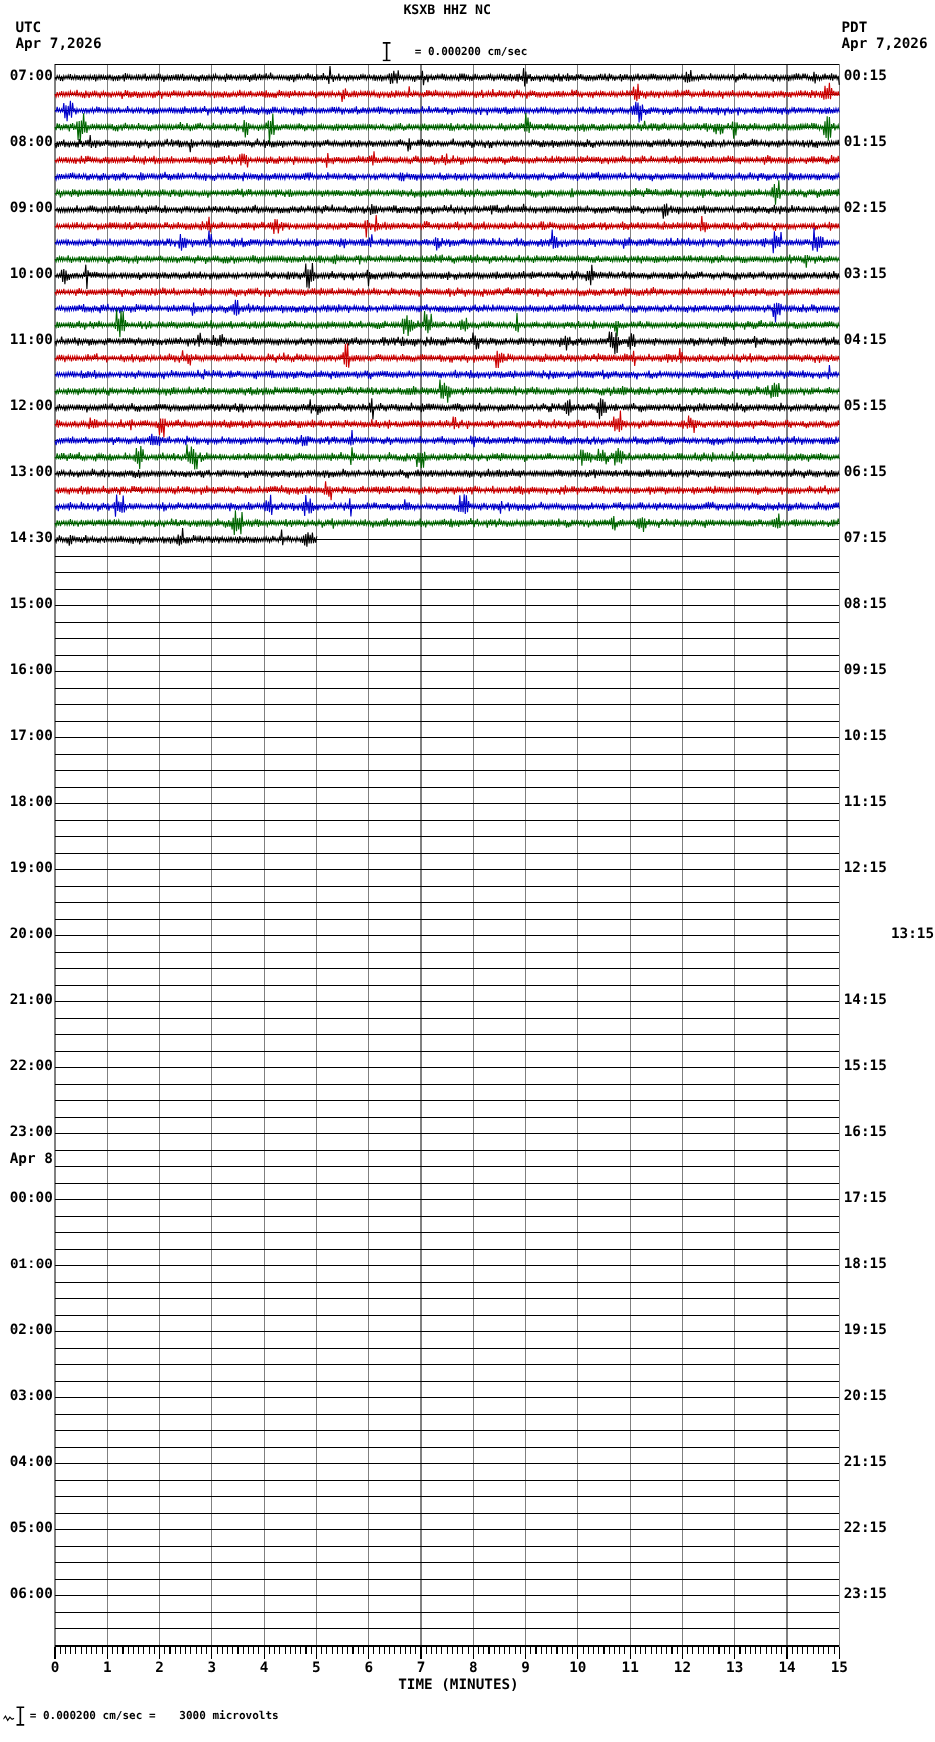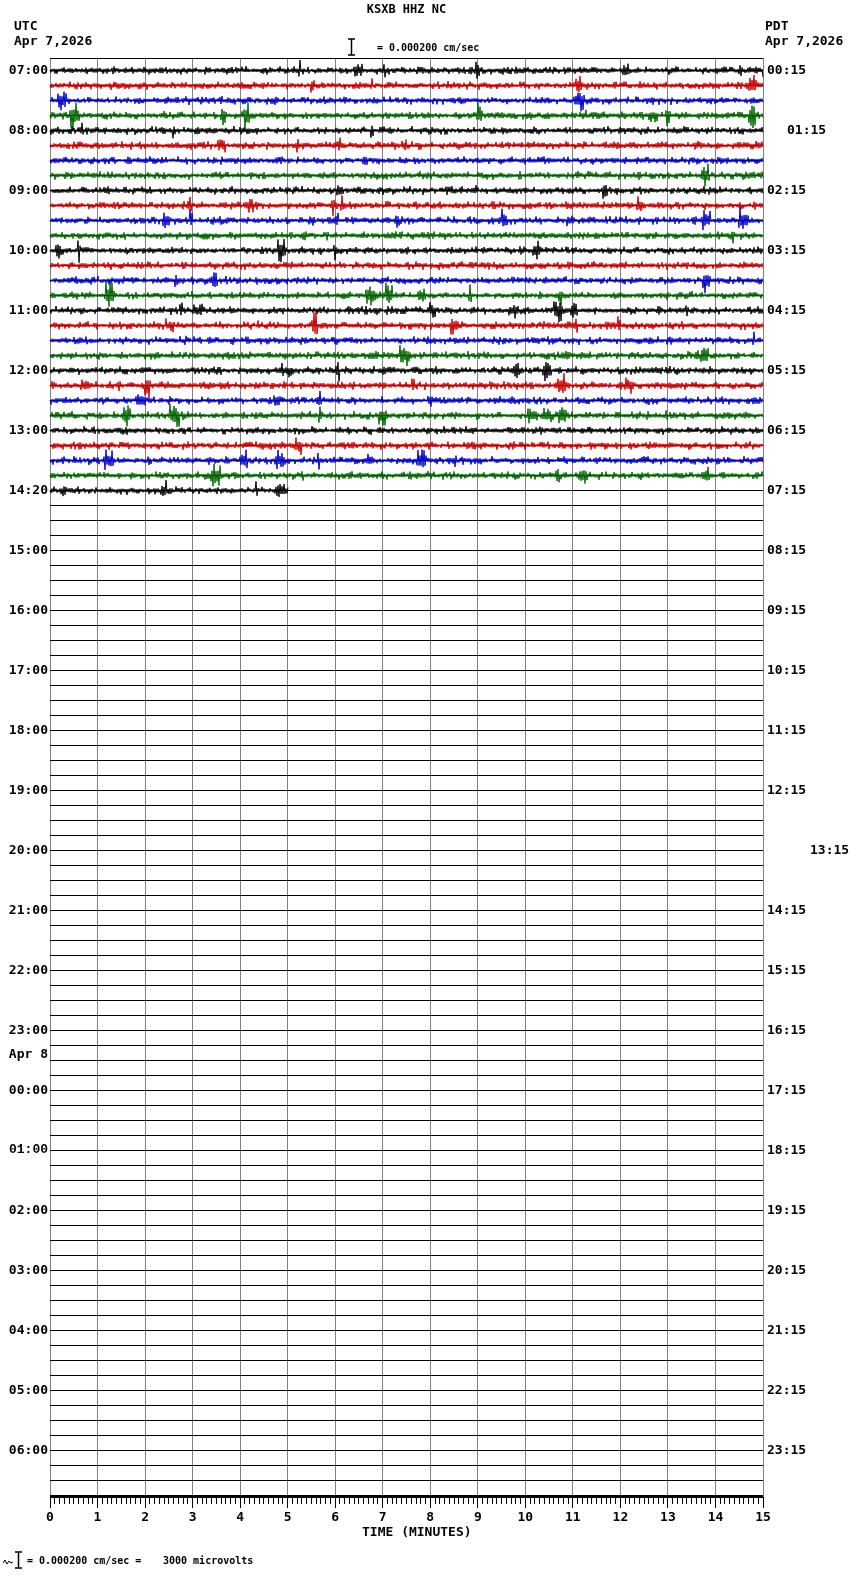--- a/index.html
+++ b/index.html
@@ -333,42 +333,42 @@
     </svg>
 
   <div id="left-labels">
       <div class="lbl lbl-right-align" style="top: 63px;">07:00</div>
       <div class="lbl lbl-right-align" style="top: 123px;">08:00</div>
       <div class="lbl lbl-right-align" style="top: 183px;">09:00</div>
       <div class="lbl lbl-right-align" style="top: 243px;">10:00</div>
       <div class="lbl lbl-right-align" style="top: 303px;">11:00</div>
       <div class="lbl lbl-right-align" style="top: 363px;">12:00</div>
       <div class="lbl lbl-right-align" style="top: 423px;">13:00</div>
-      <div class="lbl lbl-right-align" style="top: 483px;">14:20</div>
+      <div class="lbl lbl-right-align" style="top: 483px;">14:30</div>
       <div class="lbl lbl-right-align" style="top: 543px;">15:00</div>
       <div class="lbl lbl-right-align" style="top: 603px;">16:00</div>
       <div class="lbl lbl-right-align" style="top: 663px;">17:00</div>
       <div class="lbl lbl-right-align" style="top: 723px;">18:00</div>
       <div class="lbl lbl-right-align" style="top: 783px;">19:00</div>
       <div class="lbl lbl-right-align" style="top: 843px;">20:00</div>
       <div class="lbl lbl-right-align" style="top: 903px;">21:00</div>
       <div class="lbl lbl-right-align" style="top: 963px;">22:00</div>
       <div class="lbl lbl-right-align" style="top: 1023px;">23:00</div>
       <div class="lbl lbl-right-align" style="top: 1047px;">Apr 8</div>
       <div class="lbl lbl-right-align" style="top: 1083px;">00:00</div>
       <div class="lbl lbl-right-align" style="top: 1143px; font-family: Liberation Mono, monospace;">01:00</div>
       <div class="lbl lbl-right-align" style="top: 1203px;">02:00</div>
       <div class="lbl lbl-right-align" style="top: 1263px;">03:00</div>
       <div class="lbl lbl-right-align" style="top: 1323px;">04:00</div>
       <div class="lbl lbl-right-align" style="top: 1383px;">05:00</div>
       <div class="lbl lbl-right-align" style="top: 1443px;">06:00</div>
     </div>
   <div id="right-labels">
       <div class="lbl" style="left: 767px; top: 63px;">00:15</div>
-      <div class="lbl" style="left: 767px; top: 123px; margin-left: 20px;">01:15</div>
+      <div class="lbl" style="left: 767px; top: 123px;">01:15</div>
       <div class="lbl" style="left: 767px; top: 183px;">02:15</div>
       <div class="lbl" style="left: 767px; top: 243px;">03:15</div>
       <div class="lbl" style="left: 767px; top: 303px;">04:15</div>
       <div class="lbl" style="left: 767px; top: 363px;">05:15</div>
       <div class="lbl" style="left: 767px; top: 423px;">06:15</div>
       <div class="lbl" style="left: 767px; top: 483px;">07:15</div>
       <div class="lbl" style="left: 767px; top: 543px;">08:15</div>
       <div class="lbl" style="left: 767px; top: 603px;">09:15</div>
       <div class="lbl" style="left: 767px; top: 663px;">10:15</div>
       <div class="lbl" style="left: 767px; top: 723px;">11:15</div>

